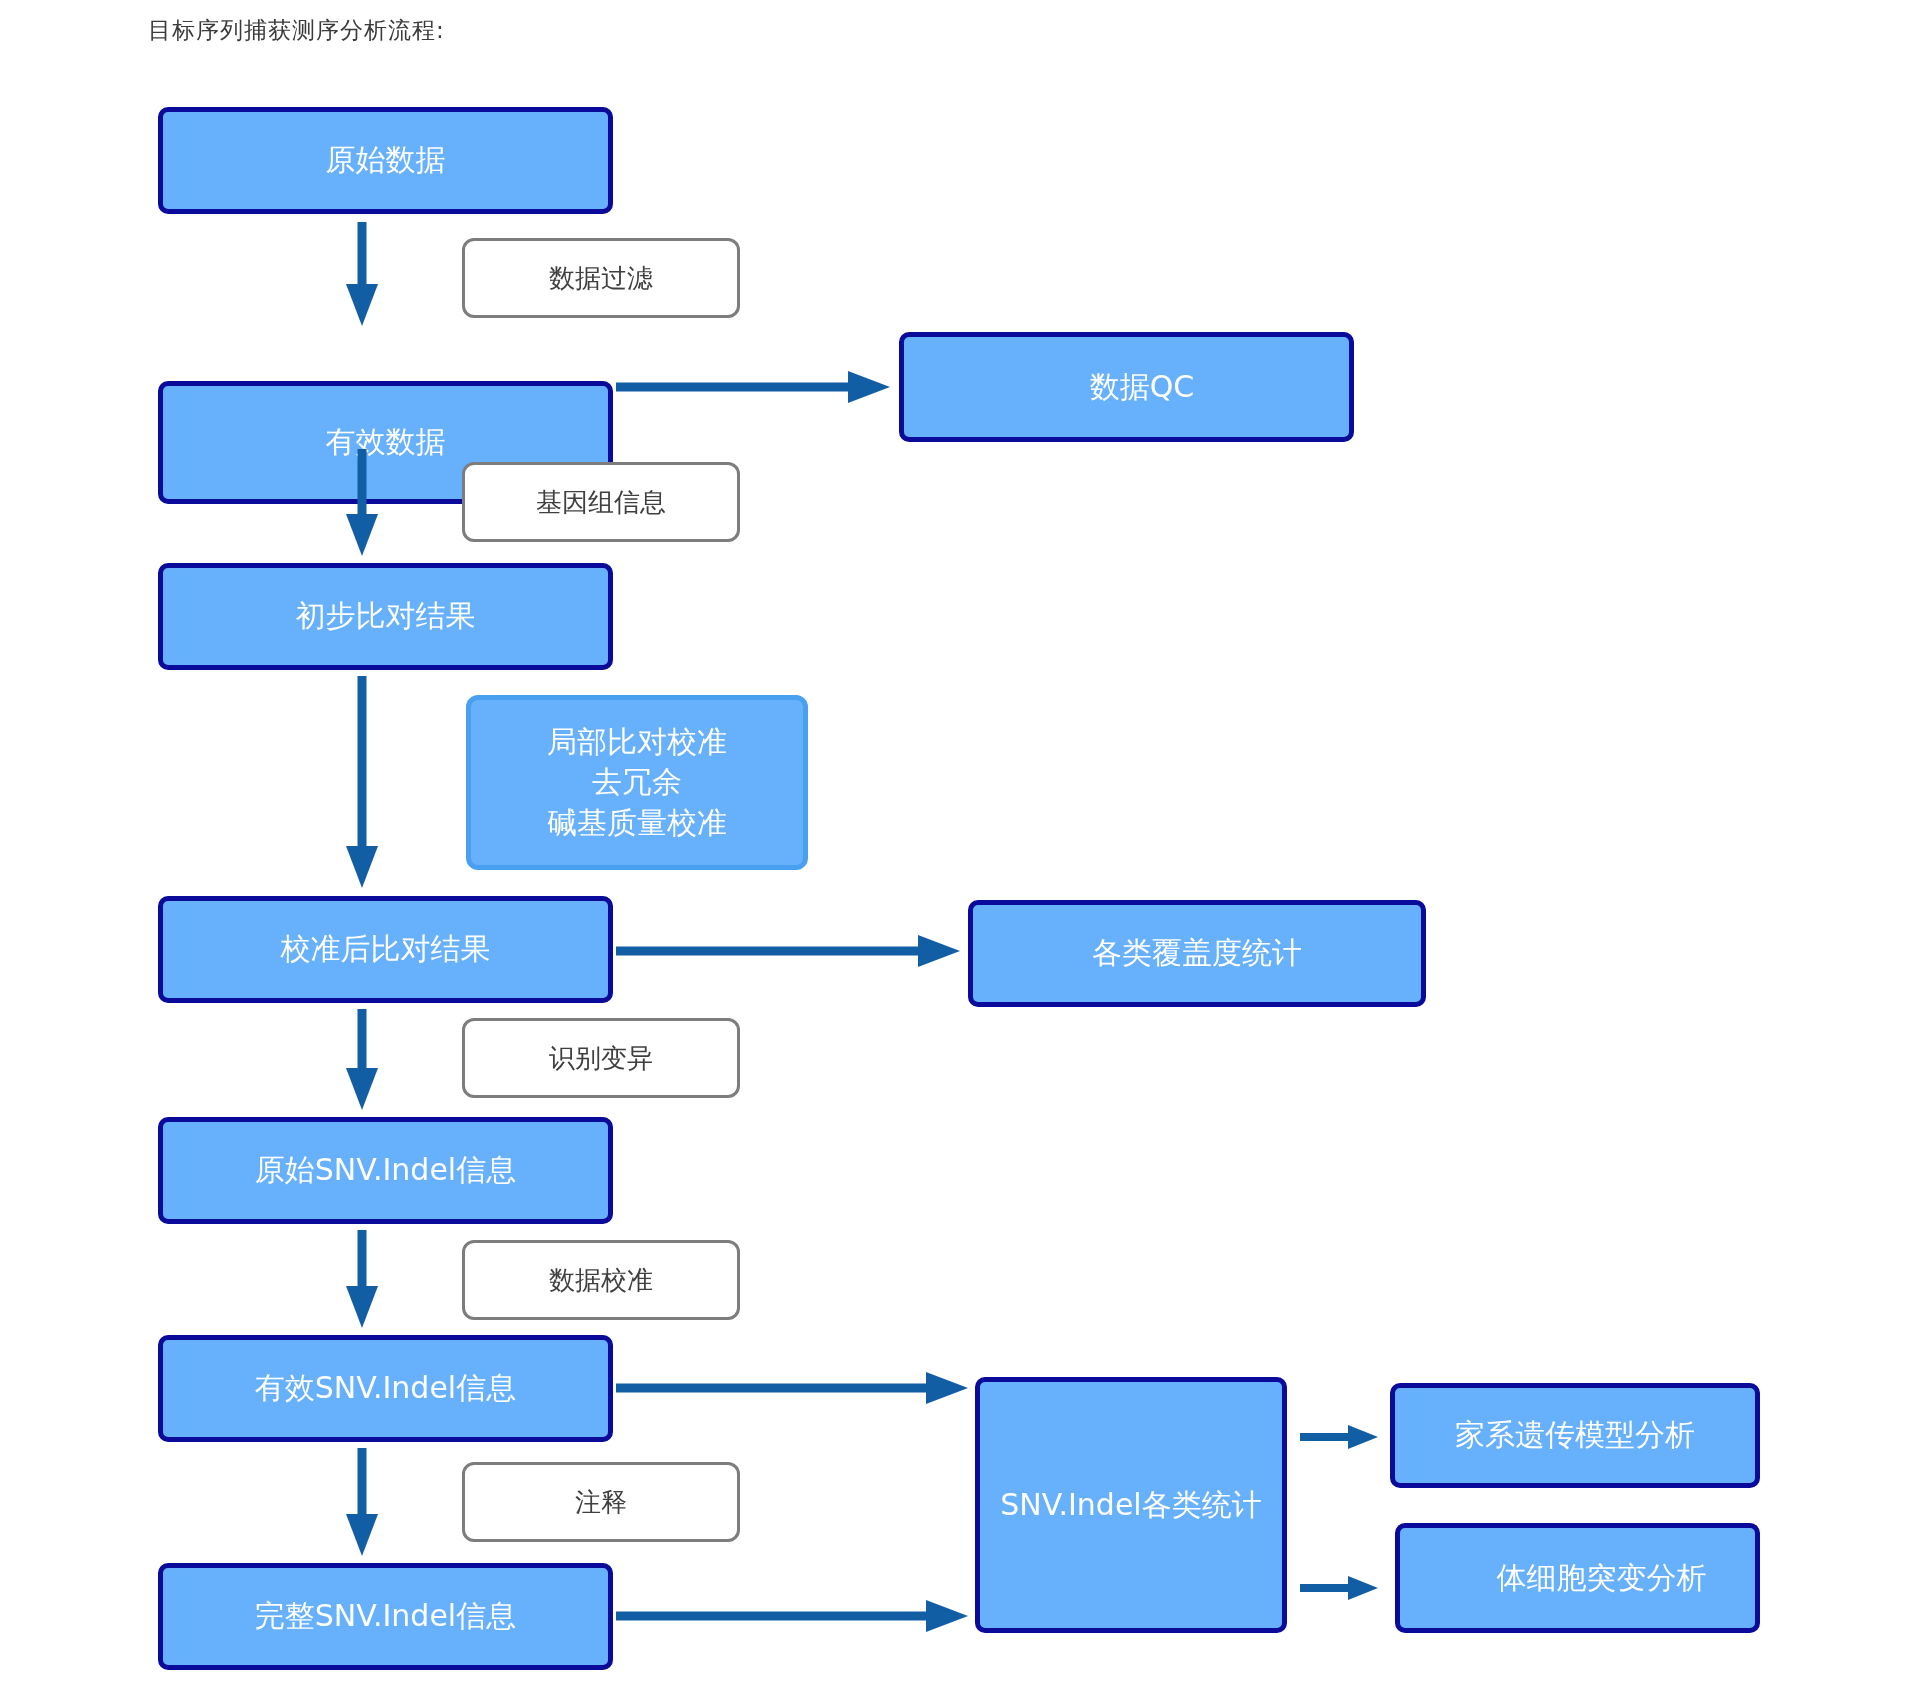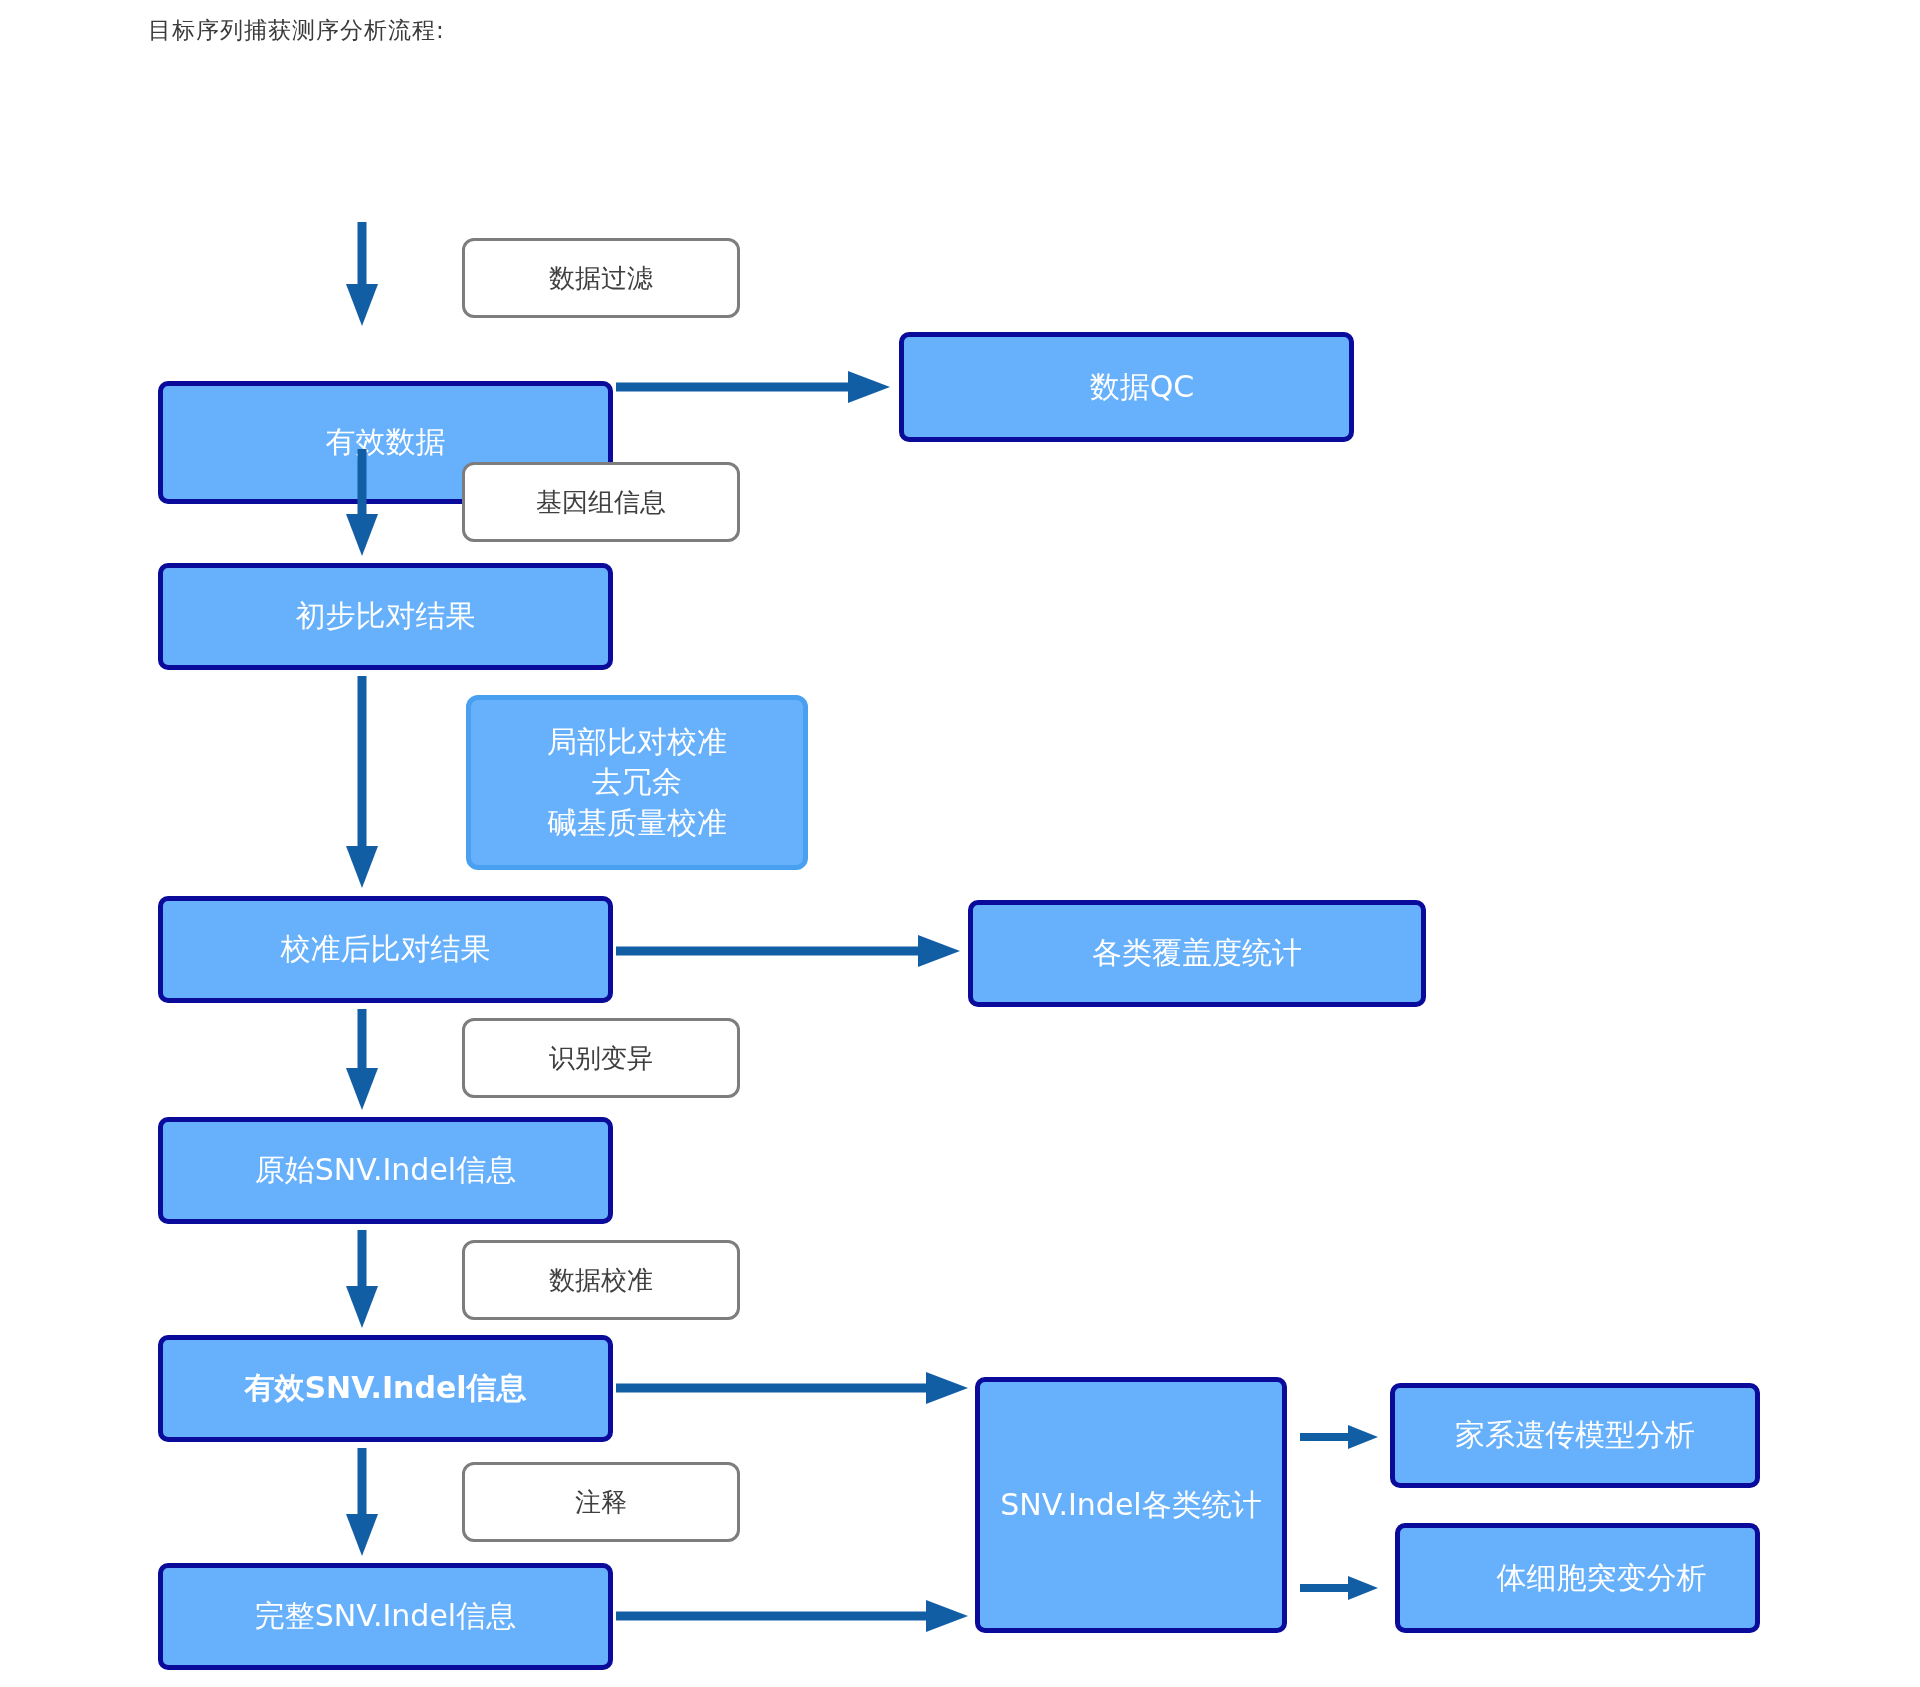--- a/index.html
+++ b/index.html
@@ -64,38 +64,41 @@
     border-left:30px solid var(--arrow,#115ea5);
   }
 </style>
 </head>
 <body>
 
 <div class="stage">
 
   <div class="page-title">目标序列捕获测序分析流程:</div>
 
+  <div class="node" style="left:158px;top:107px;width:455px;height:107px;">
+    <span class="node-label">原始数据</span>
+  </div>
 
   <div class="node" style="left:158px;top:334px;width:455px;height:123px;margin-top:47px;">
     <span class="node-label">有效数据</span>
   </div>
 
   <div class="node" style="left:158px;top:563px;width:455px;height:107px;">
     <span class="node-label">初步比对结果</span>
   </div>
 
   <div class="node" style="left:158px;top:896px;width:455px;height:107px;">
     <span class="node-label">校准后比对结果</span>
   </div>
 
   <div class="node" style="left:158px;top:1117px;width:455px;height:107px;">
     <span class="node-label">原始SNV.Indel信息</span>
   </div>
 
-  <div class="node" style="left:158px;top:1335px;width:455px;height:107px;font-weight:bold;">
+  <div class="node" style="left:158px;top:1335px;width:455px;height:107px;">
     <span class="node-label">有效SNV.Indel信息</span>
   </div>
 
   <div class="node" style="left:158px;top:1563px;width:455px;height:107px;">
     <span class="node-label">完整SNV.Indel信息</span>
   </div>
 
   <div class="node" style="left:899px;top:332px;width:455px;height:110px;padding-left:31px;">
     <span class="node-label">数据QC</span>
   </div>

